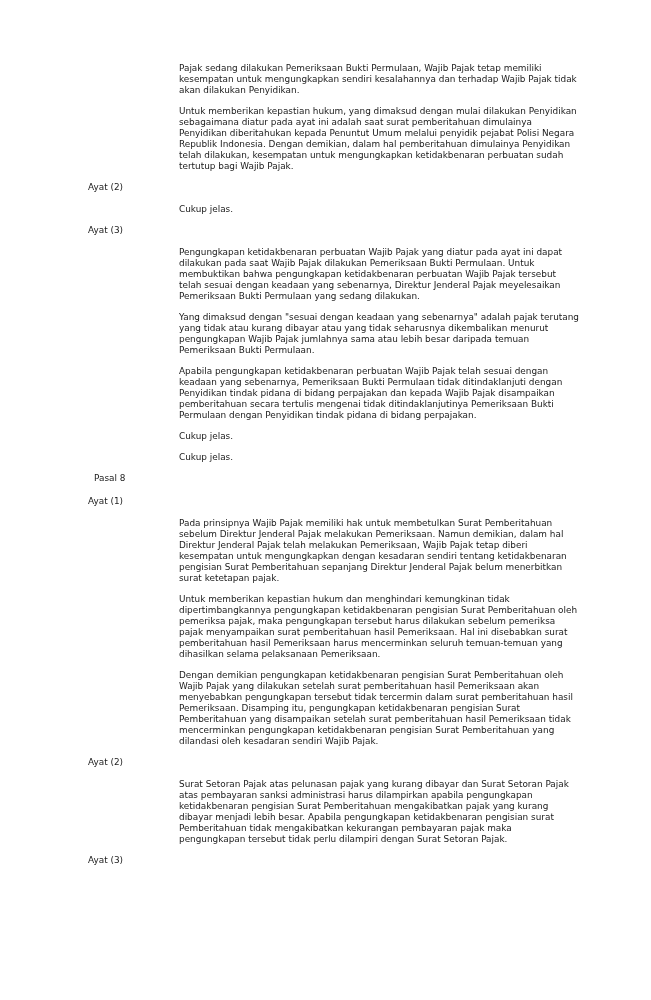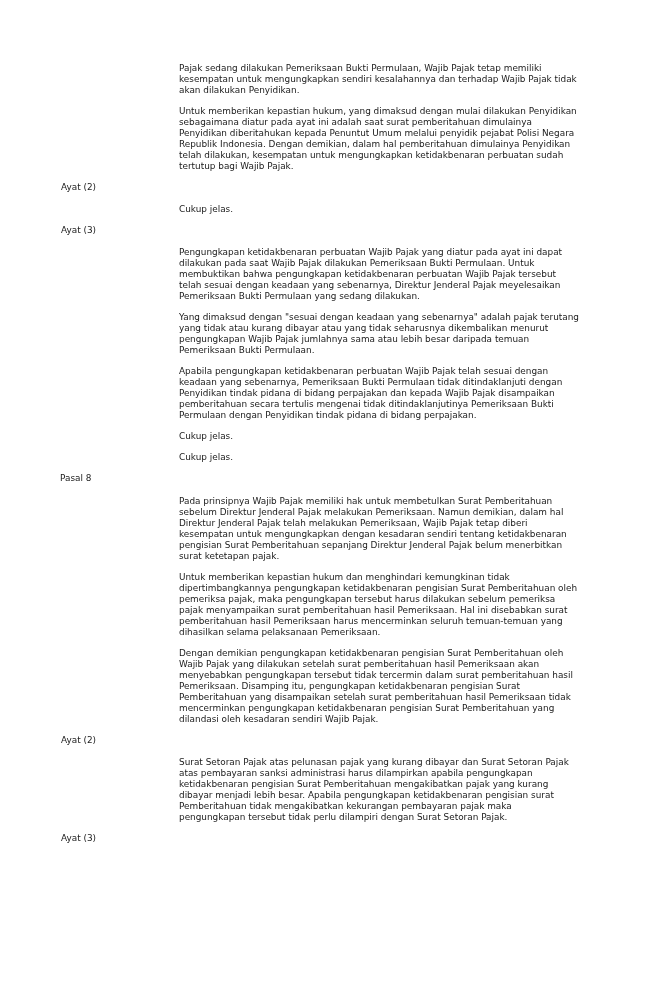--- a/index.html
+++ b/index.html
@@ -1,22 +1,22 @@
 <!DOCTYPE html>
 <html><head>
 <meta charset="utf-8">
 <style>
   html, body { margin: 0; padding: 0; background: #ffffff; }
   body {
     width: 651px; height: 1000px; overflow: hidden; position: relative;
     font-family: "DejaVu Sans", sans-serif; font-size: 8.9px; line-height: 11px; color: #1a1a1a;
   }
   #doc { position: absolute; left: 0; top: 63px; width: 651px; }
-  .pasal { margin-left: 60px; margin-top: 10px; margin-bottom: 12px; }
-  .ayat { margin-left: 61px; margin-top: 0; margin-bottom: 11px; }
+  .pasal { margin-left: 94px; margin-top: 10px; margin-bottom: 12px; }
+  .ayat { margin-left: 88px; margin-top: 0; margin-bottom: 11px; }
   .body { margin-left: 179px; width: 400px; }
   .body p { margin: 0 0 10px 0; }
   .body { margin-bottom: 9px; }
 </style>
 </head>
 <body>
 
 <div id="doc">
     <div class="body">
       <p>Pajak sedang dilakukan Pemeriksaan Bukti Permulaan, Wajib Pajak tetap memiliki kesempatan untuk mengungkapkan sendiri kesalahannya dan terhadap Wajib Pajak tidak akan dilakukan Penyidikan.</p>
@@ -32,20 +32,21 @@
       <p>Yang dimaksud dengan "sesuai dengan keadaan yang sebenarnya" adalah pajak terutang yang tidak atau kurang dibayar atau yang tidak seharusnya dikembalikan menurut pengungkapan Wajib Pajak jumlahnya sama atau lebih besar daripada temuan Pemeriksaan Bukti Permulaan.</p>
       <p>Apabila pengungkapan ketidakbenaran perbuatan Wajib Pajak telah sesuai dengan keadaan yang sebenarnya, Pemeriksaan Bukti Permulaan tidak ditindaklanjuti dengan Penyidikan tindak pidana di bidang perpajakan dan kepada Wajib Pajak disampaikan pemberitahuan secara tertulis mengenai tidak ditindaklanjutinya Pemeriksaan Bukti Permulaan dengan Penyidikan tindak pidana di bidang perpajakan.</p>
     </div>
     <div class="body">
       <p>Cukup jelas.</p>
     </div>
     <div class="body">
       <p>Cukup jelas.</p>
     </div>
     <div class="pasal">Pasal 8</div>
+    <div class="ayat">Ayat (1)</div>
     <div class="body">
       <p>Pada prinsipnya Wajib Pajak memiliki hak untuk membetulkan Surat Pemberitahuan sebelum Direktur Jenderal Pajak melakukan Pemeriksaan. Namun demikian, dalam hal Direktur Jenderal Pajak telah melakukan Pemeriksaan, Wajib Pajak tetap diberi kesempatan untuk mengungkapkan dengan kesadaran sendiri tentang ketidakbenaran pengisian Surat Pemberitahuan sepanjang Direktur Jenderal Pajak belum menerbitkan surat ketetapan pajak.</p>
       <p>Untuk memberikan kepastian hukum dan menghindari kemungkinan tidak dipertimbangkannya pengungkapan ketidakbenaran pengisian Surat Pemberitahuan oleh  pemeriksa pajak, maka pengungkapan tersebut harus dilakukan sebelum pemeriksa pajak menyampaikan surat pemberitahuan hasil Pemeriksaan. Hal ini disebabkan surat pemberitahuan hasil Pemeriksaan harus mencerminkan seluruh temuan-temuan yang dihasilkan selama pelaksanaan Pemeriksaan.</p>
       <p>Dengan demikian pengungkapan ketidakbenaran pengisian Surat Pemberitahuan oleh Wajib Pajak yang dilakukan setelah surat pemberitahuan hasil Pemeriksaan akan menyebabkan pengungkapan tersebut tidak tercermin dalam surat pemberitahuan hasil Pemeriksaan. Disamping itu, pengungkapan ketidakbenaran pengisian Surat Pemberitahuan yang disampaikan setelah surat pemberitahuan hasil Pemeriksaan tidak mencerminkan pengungkapan ketidakbenaran pengisian Surat Pemberitahuan yang dilandasi oleh kesadaran sendiri Wajib Pajak.</p>
     </div>
     <div class="ayat">Ayat (2)</div>
     <div class="body">
       <p>Surat Setoran Pajak atas pelunasan pajak yang kurang dibayar dan Surat Setoran Pajak atas pembayaran sanksi administrasi harus dilampirkan apabila pengungkapan ketidakbenaran pengisian Surat Pemberitahuan mengakibatkan pajak yang kurang dibayar menjadi lebih besar. Apabila pengungkapan ketidakbenaran pengisian surat Pemberitahuan tidak mengakibatkan kekurangan pembayaran pajak maka pengungkapan tersebut tidak perlu dilampiri dengan Surat Setoran Pajak.</p>
     </div>
     <div class="ayat">Ayat (3)</div>

